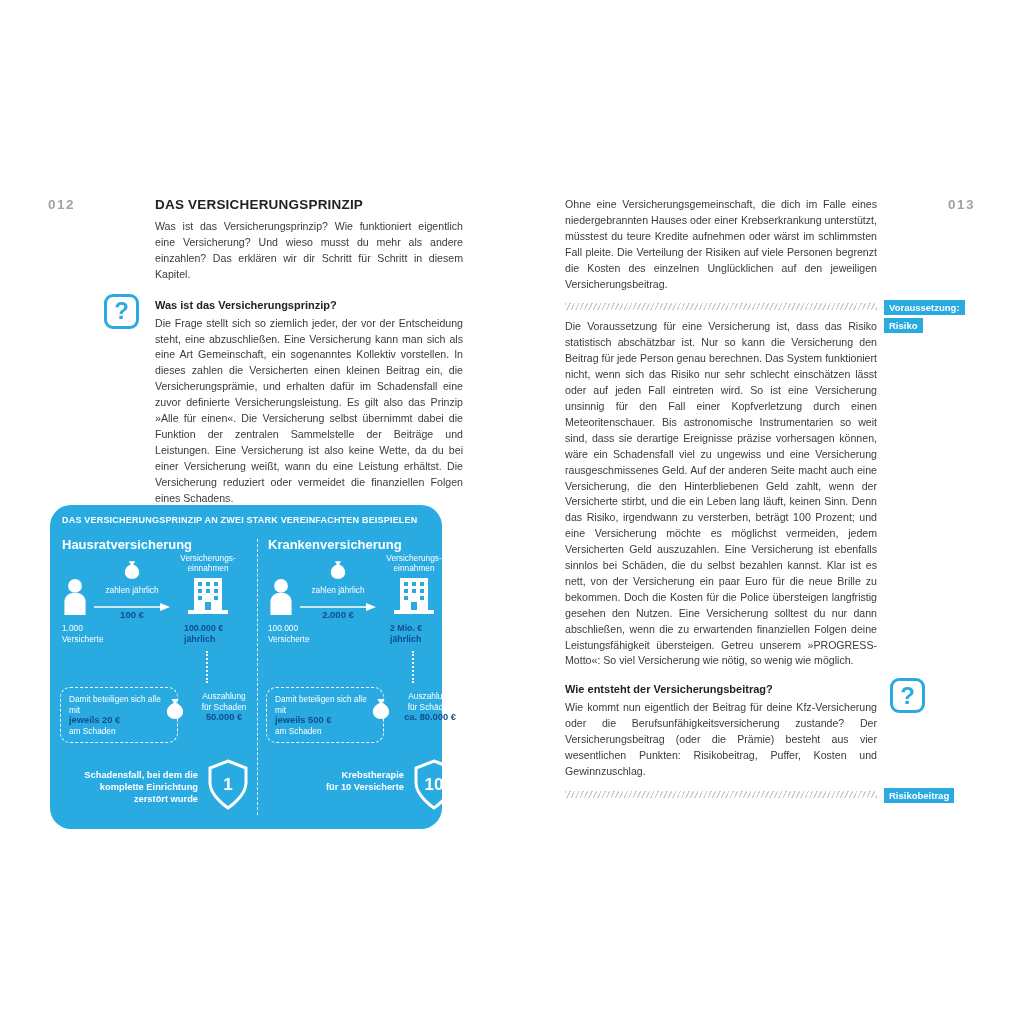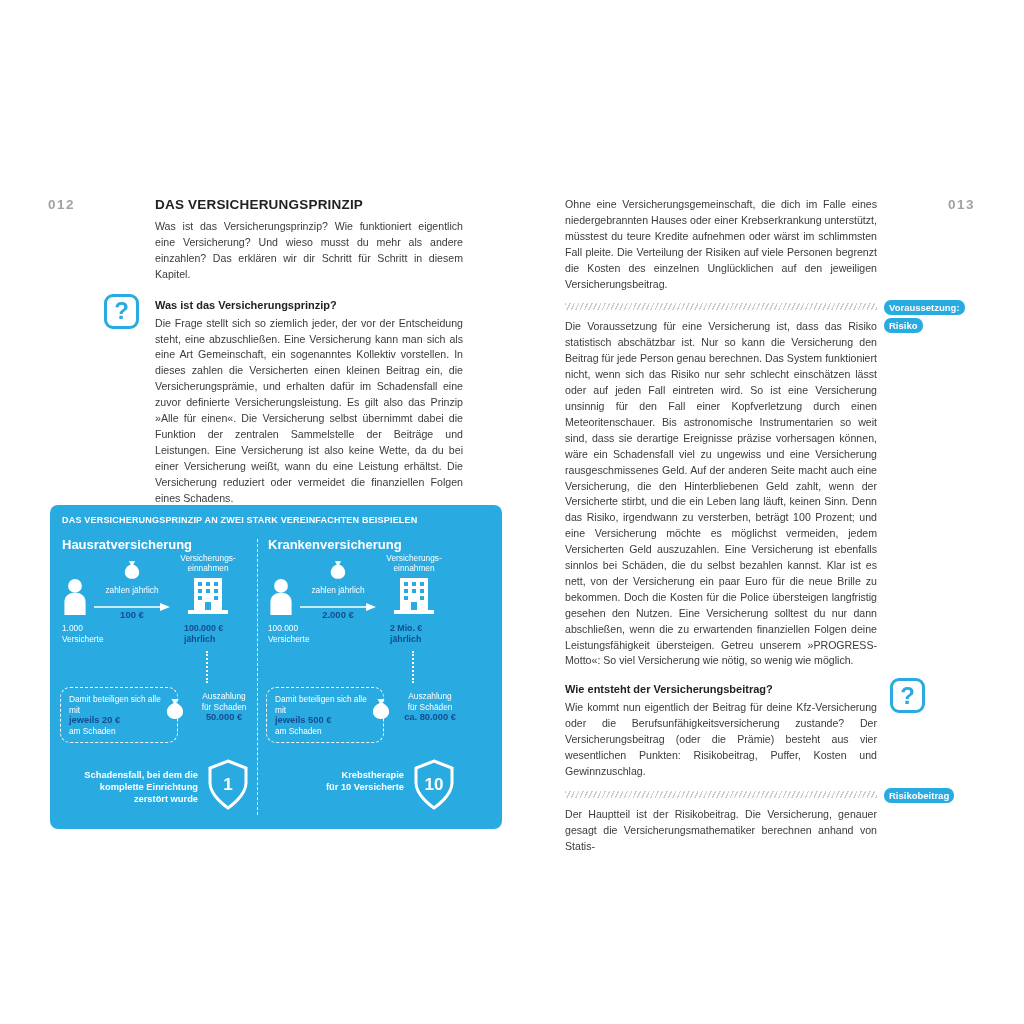--- a/index.html
+++ b/index.html
@@ -28,25 +28,25 @@
   .qicon.q-left  { position:absolute; left:-51px; top:-5px; }
   .qicon.q-right { position:absolute; left:calc(100% + 13px); top:-5px; }
 
   
   .divider-row { position:relative; display:flex; margin:11px 0 9px 0; }
   .hatch { height:7px; width:100%;
            background:repeating-linear-gradient(115deg,#c7cbd0 0 1.2px,#ffffff 1.2px 4px); }
   .margin-tags { position:absolute; left:calc(100% + 7px); top:-3px;
                  display:flex; flex-direction:column; gap:3px; align-items:flex-start; width:140px; }
   .tag { background:var(--blue); color:#fff; font-size:9.5px; font-weight:bold;
-         padding:2px 5px 2px 5px; white-space:nowrap;border-radius:7px; }
+         padding:2px 5px 2px 5px; white-space:nowrap; }
 
   
-  .infobox { position:absolute; left:50px; top:505px; width:452px; height:324px;
-             background:var(--blue); border-radius:8px; color:#fff; }
+  .infobox { position:absolute; left:50px; top:505px; width:392px; height:324px;
+             background:var(--blue); border-radius:21px; color:#fff; }
   .ib-header { position:absolute; left:12px; top:10px; width:388px;
                font-size:9px; font-weight:bold; letter-spacing:.2px; }
   .ib-vdivider { position:absolute; left:207px; top:34px; height:276px; width:0;
                  border-left:1.6px dashed rgba(255,255,255,.85); }
   .ib-col { position:absolute; top:32px; width:196px; height:286px; }
   .ib-col.ib-left  { left:10px; }
   .ib-col.ib-right { left:216px; }
 
   .ib-title { position:absolute; left:2px; top:0; font-size:13px; font-weight:bold; }
   .ib-einnahmen { position:absolute; left:103px; top:16px; width:90px; text-align:center;
@@ -263,16 +263,15 @@
 
     <p class="body-text">Wie kommt nun eigentlich der Beitrag für deine Kfz-Versicherung oder die Berufsunfähigkeitsversicherung zustande? Der Versicherungsbeitrag (oder die Prämie) besteht aus vier wesentlichen Punkten: Risikobeitrag, Puffer, Kosten und Gewinnzuschlag.</p>
 
     <div class="divider-row">
       <div class="hatch"></div>
       <div class="margin-tags">
         <span class="tag">Risikobeitrag</span>
       </div>
     </div>
 
-    <p class="body-text">Der Hauptteil ist der Risikobeitrag. Die Versicherung, genauer gesagt die Versicherungsmathematiker berechnen anhand von Statis-</p>
   </div>
 
 </div>
 
 </body></html>

